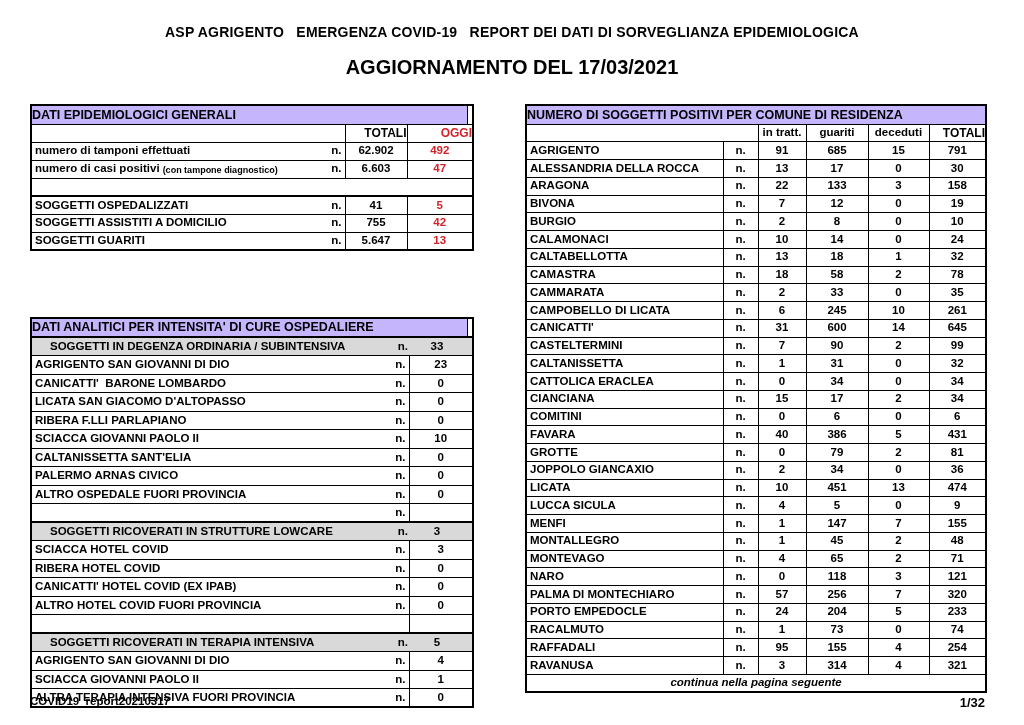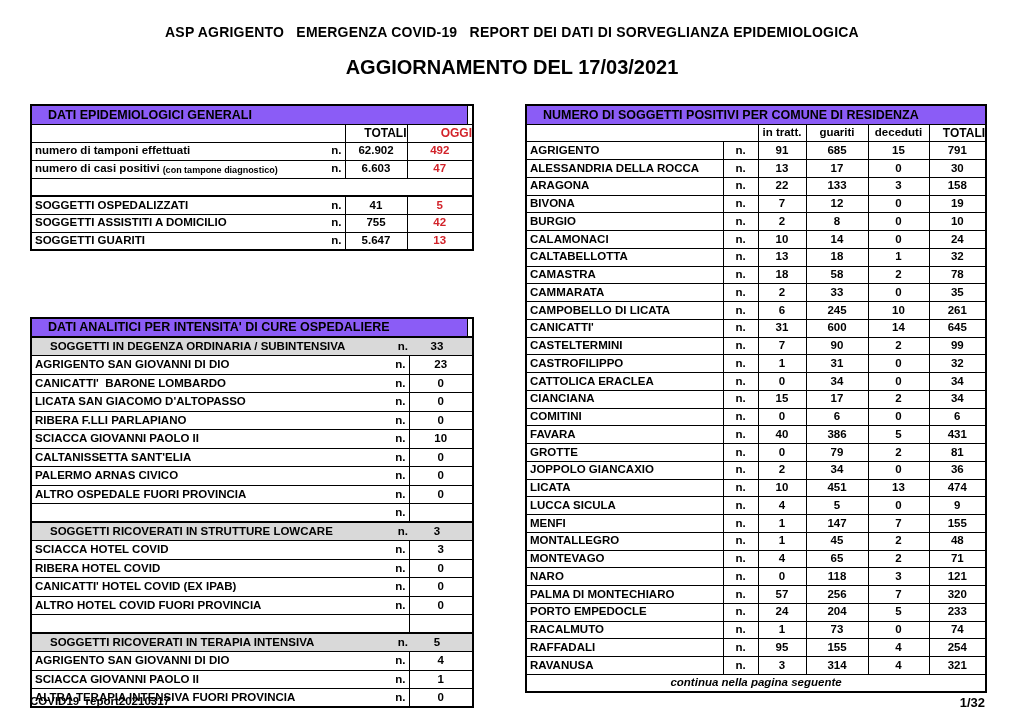--- a/index.html
+++ b/index.html
@@ -36,23 +36,23 @@
     padding:0;
     vertical-align:middle;
     font-size:11.5px;
     line-height:1;
   }
   .t1 tr{height:18px;}
   .t2 tr{height:18.5px;}
   .t3 tr{height:17.75px;}
   tr.title-row{height:19px;}
   td.title{
-    background:#8b5cf6;
+    background:#c4b5fd;
     font-size:12.5px;
-    padding-left:16px;
+    padding-left:0;
     white-space:pre;
   }
   td.sliver{background:#fff;}
   tr.section-top td{border-top:2px solid #000;}
   tr.sub td{background:#D9D9D9;}
   td.label-cell{padding:0 3px;}
   td.name-cell{padding-left:3px;white-space:pre;}
   .cellflex{display:flex;align-items:center;}
   .subflex{display:flex;align-items:center;padding-left:18px;}
   .lbl{white-space:pre;}
@@ -493,21 +493,21 @@
         </tr>
         <tr>
           <td class="name-cell">CASTELTERMINI</td>
           <td class="num">n.</td>
           <td class="num">7</td>
           <td class="num">90</td>
           <td class="num">2</td>
           <td class="num">99</td>
         </tr>
         <tr>
-          <td class="name-cell">CASTROFILIPPO</td>
+          <td class="name-cell">CALTANISSETTA</td>
           <td class="num">n.</td>
           <td class="num">1</td>
           <td class="num">31</td>
           <td class="num">0</td>
           <td class="num">32</td>
         </tr>
         <tr>
           <td class="name-cell">CATTOLICA ERACLEA</td>
           <td class="num">n.</td>
           <td class="num">0</td>

